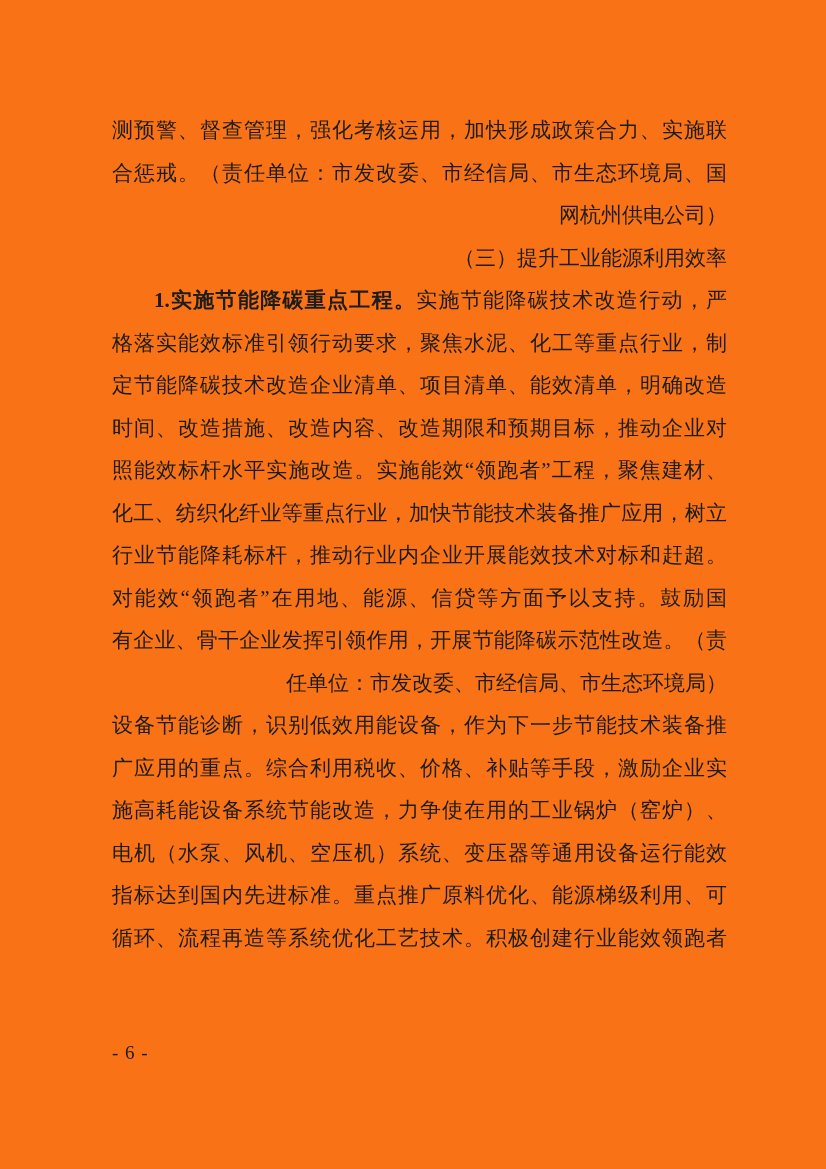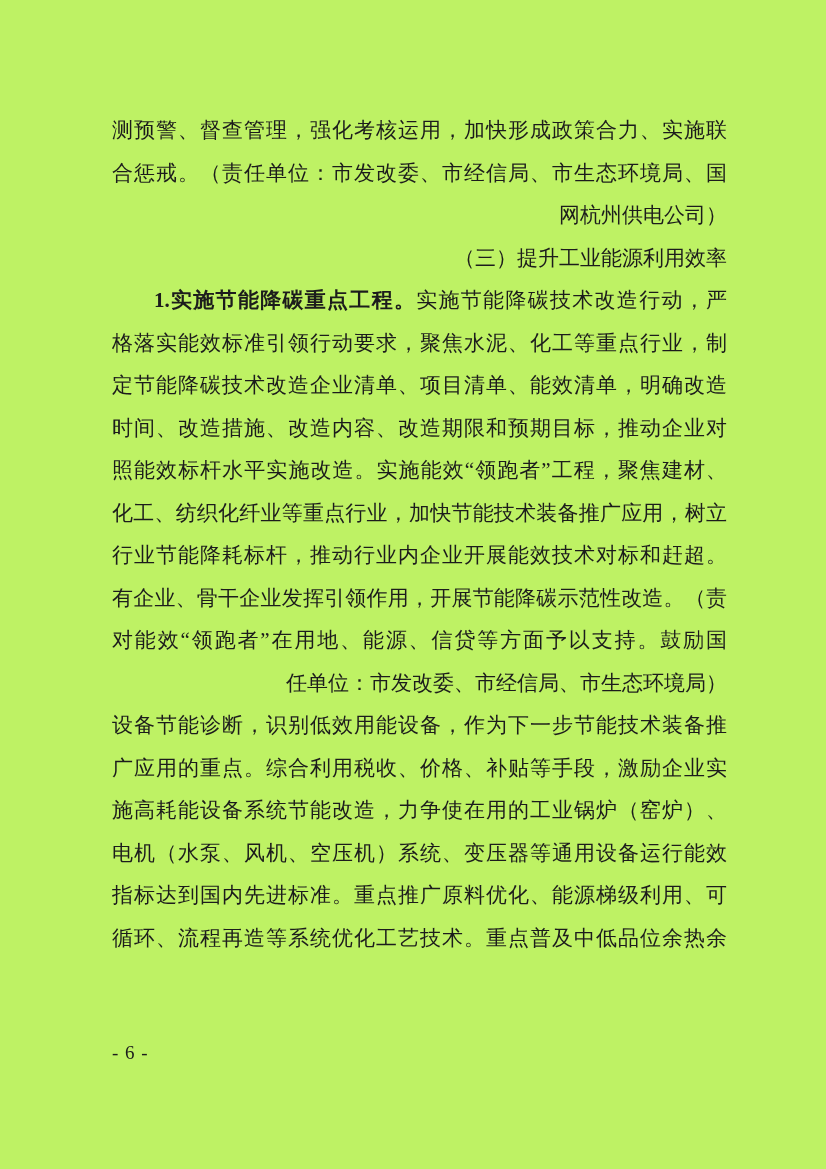--- a/index.html
+++ b/index.html
@@ -4,21 +4,21 @@
 <style>
   html, body { margin: 0; padding: 0; }
   body {
     width: 826px; height: 1169px;
     background: #ffffff;
     font-family: "Liberation Serif", "DejaVu Serif", serif;
   }
   .page {
     position: relative;
     width: 826px; height: 1169px;
-    background: #bef264;
+    background: #f97316;
     overflow: hidden;
   }
   .text-block {
     position: absolute;
     left: 112px; top: 109px;
     width: 615px;
     color: #1c1c1c;
   }
   .ln {
     font-size: 21px;
@@ -58,27 +58,27 @@
 
     <div class="ln ind"><span>（三）提升工业能源利用效率</span></div>
 
     <div class="ln fill ind"><span class="lead">1.实施节能降碳重点工程。</span><span>实施节能降碳技术改造行动，严</span></div>
     <div class="ln fill"><span>格落实能效标准引领行动要求，聚焦水泥、化工等重点行业，制</span></div>
     <div class="ln fill"><span>定节能降碳技术改造企业清单、项目清单、能效清单，明确改造</span></div>
     <div class="ln fill"><span>时间、改造措施、改造内容、改造期限和预期目标，推动企业对</span></div>
     <div class="ln fill"><span>照能效标杆水平实施改造。实施能效“领跑者”工程，聚焦建材、</span></div>
     <div class="ln fill"><span>化工、纺织化纤业等重点行业，加快节能技术装备推广应用，树立</span></div>
     <div class="ln fill"><span>行业节能降耗标杆，推动行业内企业开展能效技术对标和赶超。</span></div>
+    <div class="ln fill"><span>对能效“领跑者”在用地、能源、信贷等方面予以支持。鼓励国</span></div>
     <div class="ln fill"><span>有企业、骨干企业发挥引领作用，开展节能降碳示范性改造。（责</span></div>
-    <div class="ln fill"><span>对能效“领跑者”在用地、能源、信贷等方面予以支持。鼓励国</span></div>
     <div class="ln"><span>任单位：市发改委、市经信局、市生态环境局）</span></div>
 
     <div class="ln fill"><span>设备节能诊断，识别低效用能设备，作为下一步节能技术装备推</span></div>
     <div class="ln fill"><span>广应用的重点。综合利用税收、价格、补贴等手段，激励企业实</span></div>
     <div class="ln fill"><span>施高耗能设备系统节能改造，力争使在用的工业锅炉（窑炉）、</span></div>
     <div class="ln fill"><span>电机（水泵、风机、空压机）系统、变压器等通用设备运行能效</span></div>
     <div class="ln fill"><span>指标达到国内先进标准。重点推广原料优化、能源梯级利用、可</span></div>
-    <div class="ln fill"><span>循环、流程再造等系统优化工艺技术。重点普及中低品位余热余</span></div>
+    <div class="ln fill"><span>循环、流程再造等系统优化工艺技术。积极创建行业能效领跑者</span></div>
 
   </div>
 
   <div class="footer">- 6 -</div>
 </div>
 
 </body></html>

